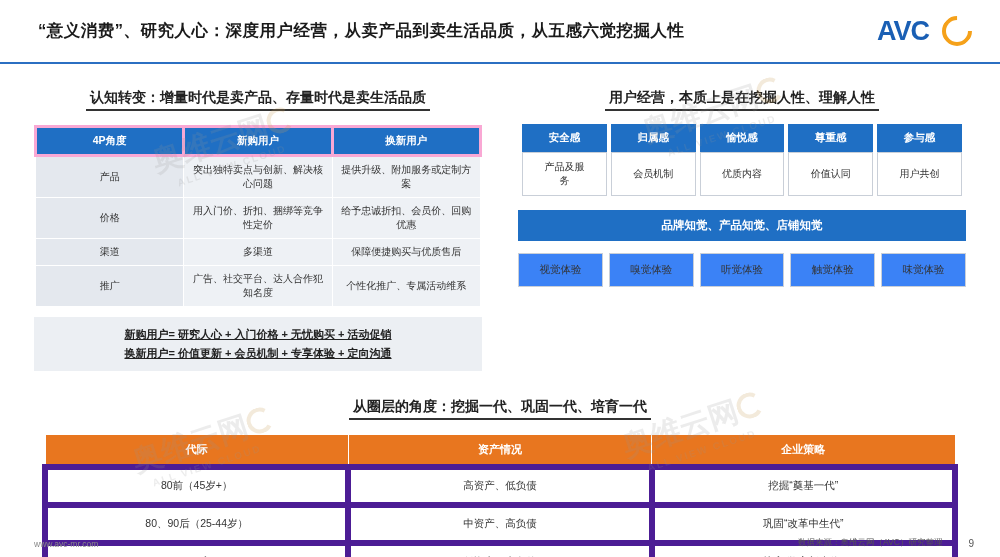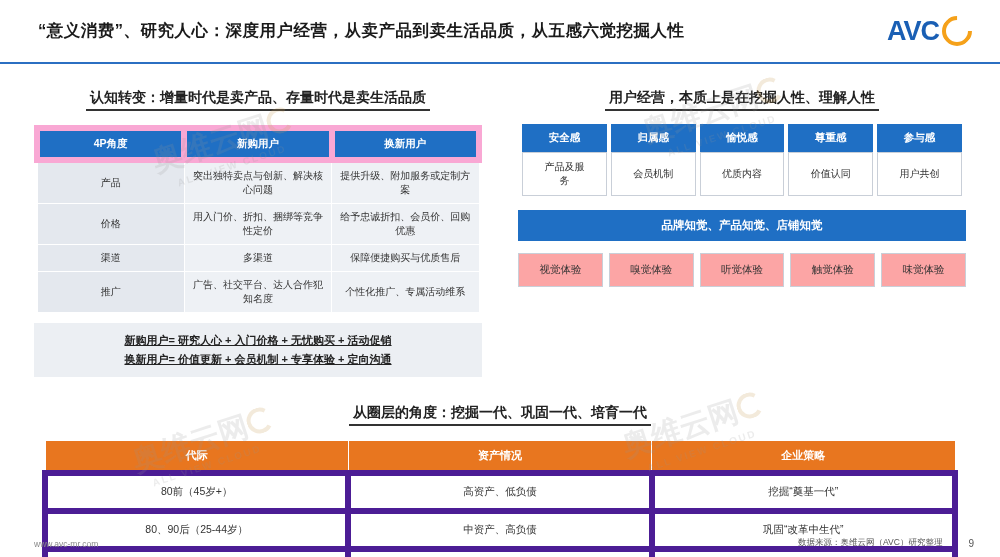--- a/index.html
+++ b/index.html
@@ -36,21 +36,21 @@
     font-size: 16.5px;
     font-weight: bold;
     color: #1a1a1a;
     letter-spacing: 0.5px;
     flex: 1;
     white-space: nowrap;
   }
   .logo {
     display: flex;
     align-items: center;
-    gap: 2px;
+    gap: 12px;
     padding-right: 10px;
     text-align: right;
   }
   .logo-text {
     font-size: 27px;
     font-weight: bold;
     color: #1a5fb4;
     letter-spacing: -1px;
     font-family: "Liberation Sans", sans-serif;
   }
@@ -95,21 +95,21 @@
     margin-top: 14px;
     font-size: 10px;
     table-layout: fixed;
   }
   table.p4 th {
     background: #1f6fc4;
     color: #fff;
     font-size: 10.5px;
     font-weight: bold;
     padding: 6px 2px;
-    border: 6px solid #f9a8d4;
+    border: 3px solid #f9a8d4;
     text-align: center;
   }
   table.p4 td {
     border: 1px solid #ffffff;
     background: #eef1f5;
     padding: 6px 4px;
     text-align: center;
     color: #333;
     font-size: 10px;
   }
@@ -169,21 +169,21 @@
     gap: 6px;
     margin-top: 12px;
   }
   .chip {
     flex: 1;
     border: 1px solid #c9cfd8;
     text-align: center;
     font-size: 10.5px;
     color: #333;
     padding: 9px 0;
-    background: #fca5a5;
+    background: #3b82f6;
   }
   
   .bottom {
     padding: 26px 42px 0 42px;
     box-sizing: border-box;
   }
   table.gen {
     border-collapse: collapse;
     width: 100%;
     margin-top: 14px;

